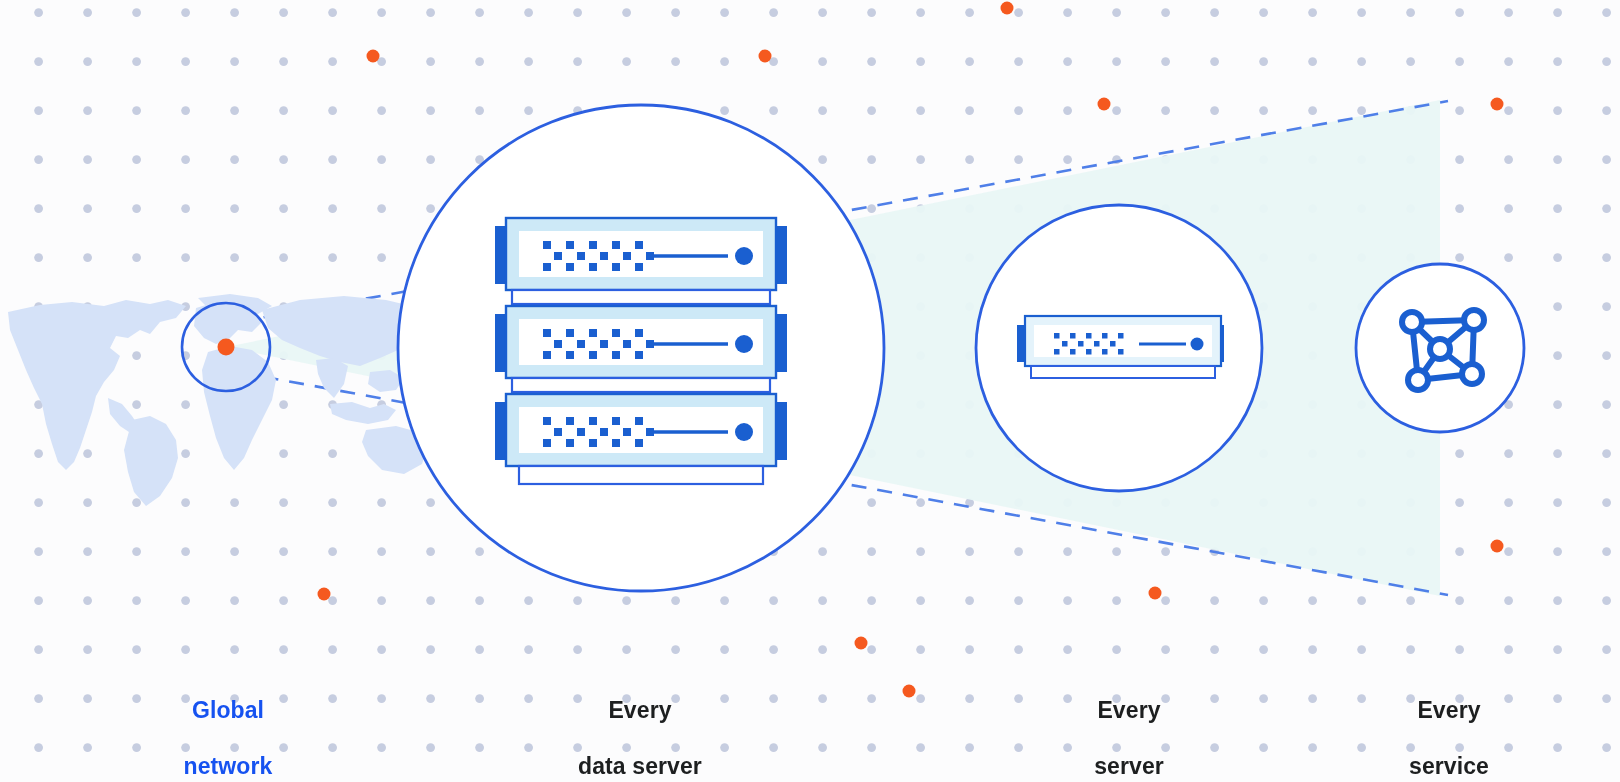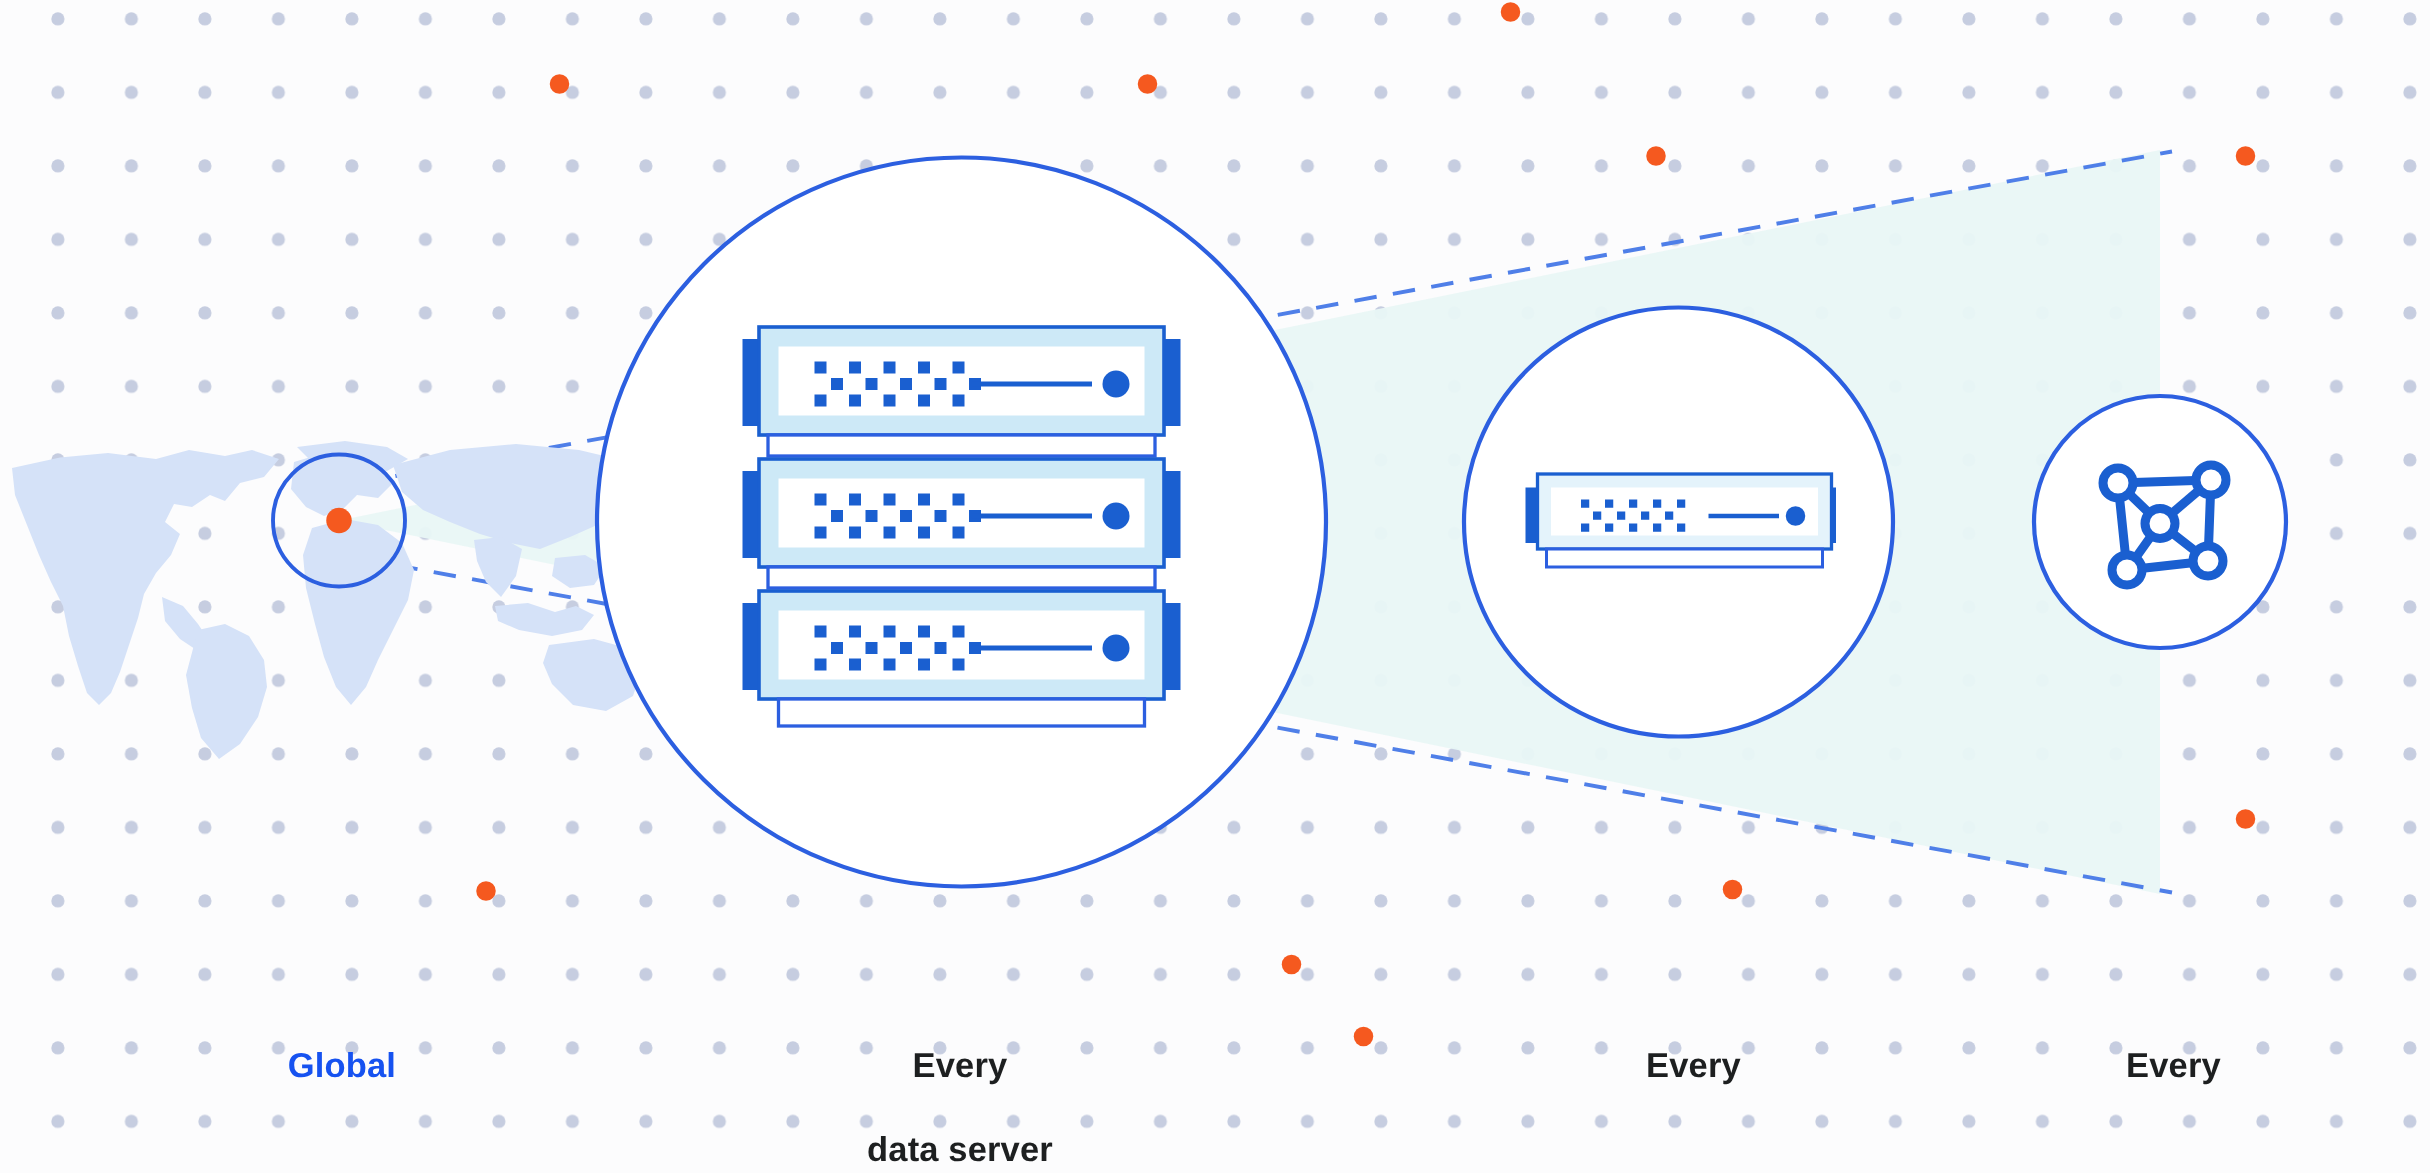--- a/index.html
+++ b/index.html
@@ -270,29 +270,32 @@
         <circle cx="1440" cy="349" r="10"></circle>
         <circle cx="1418" cy="380" r="10"></circle>
         <circle cx="1472" cy="374" r="10"></circle>
       </g>
     </g>
   </svg>
 
   <div class="labels">
     <div class="label accent" style="left:128px; top:668px; width:200px;">
       <span class="l1">Global</span>
+      <span class="l2">network</span>
     </div>
 
     <div class="label" style="left:520px; top:668px; width:240px;">
       <span class="l1">Every</span>
       <span class="l2">data server</span>
     </div>
 
     <div class="label" style="left:1029px; top:668px; width:200px;">
       <span class="l1">Every</span>
+      <span class="l2">server</span>
     </div>
 
     <div class="label" style="left:1349px; top:668px; width:200px;">
       <span class="l1">Every</span>
+      <span class="l2">service</span>
     </div>
   </div>
 
 </div>
 
 </body></html>

